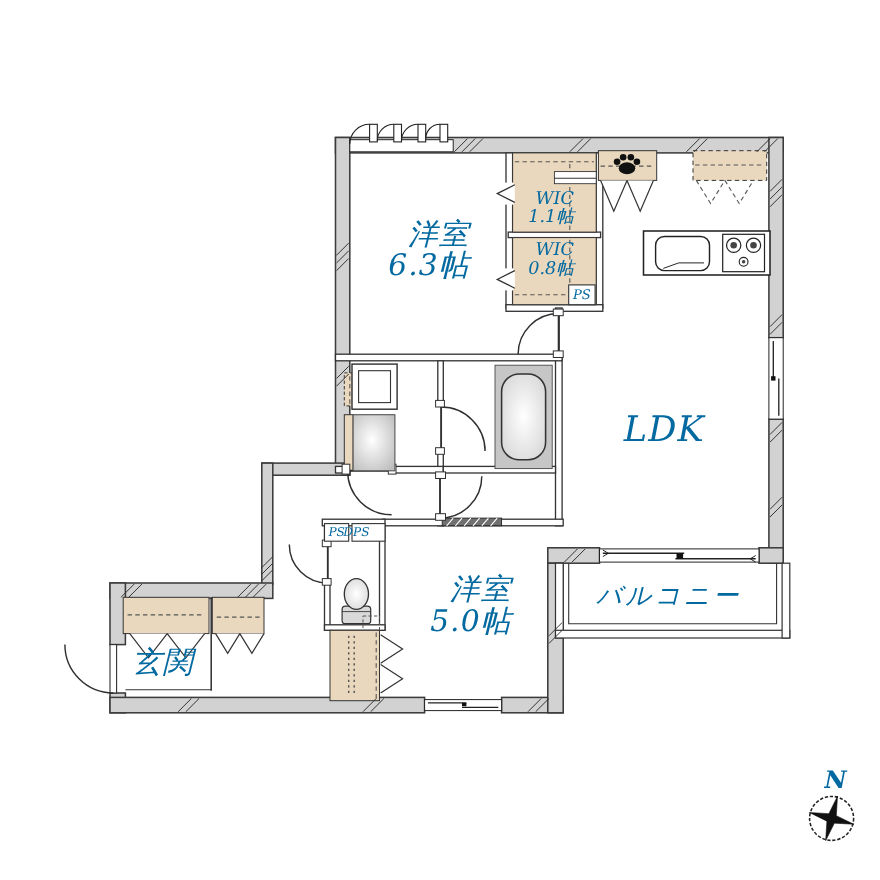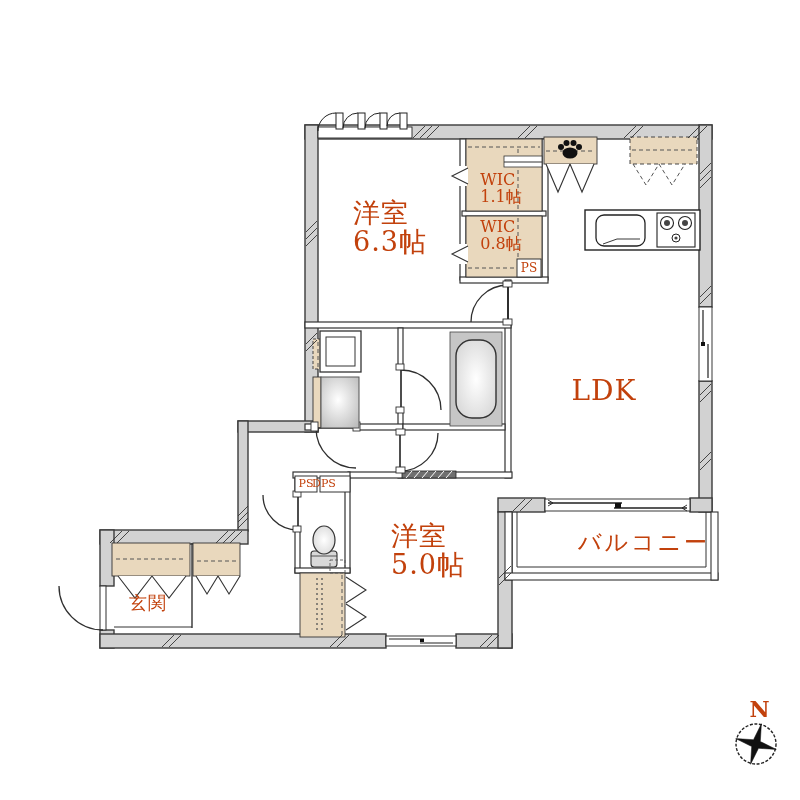--- a/index.html
+++ b/index.html
@@ -1,20 +1,20 @@
 <!DOCTYPE html>
 <html><head>
 <meta charset="utf-8">
 <style>
   html,body{margin:0;padding:0;background:#fff;}
   .plan{position:relative;width:800px;height:800px;background:#ffffff;overflow:hidden;
         font-family:"DejaVu Serif",serif;}
   .plan svg{position:absolute;left:0;top:0;}
-  .lbl{position:absolute;transform:translate(-50%,-50%);color:#c2410c;
-       text-align:left;line-height:1.06;white-space:nowrap;letter-spacing:1px;}
+  .lbl{position:absolute;transform:translate(-50%,-50%);font-style:italic;color:#0369a1;
+       text-align:right;line-height:1.06;white-space:nowrap;letter-spacing:1px;}
 </style>
 </head>
 <body>
 
 <div class="plan">
 <svg width="800" height="800" viewBox="0 0 800 800">
   <defs>
     <radialGradient id="gfx" cx="45%" cy="45%" r="70%">
       <stop offset="0%" stop-color="#ffffff"></stop>
           <stop offset="100%" stop-color="#bdbdbd"></stop>
@@ -279,31 +279,31 @@
   <span>WIC</span><br>
   <span>1.1帖</span>
 </div>
 <div class="lbl" style="left:501px;top:236px;font-size:16px;letter-spacing:0;">
   <span>WIC</span><br>
   <span>0.8帖</span>
 </div>
 <div class="lbl" style="left:529px;top:268px;font-size:12px;letter-spacing:0;">
   <span>PS</span>
 </div>
-<div class="lbl" style="left:604px;top:391px;font-size:28px;">
+<div class="lbl" style="left:604px;top:391px;font-size:32px;">
   <span>LDK</span><br>
 </div>
 <div class="lbl" style="left:428px;top:551px;font-size:27px;">
   <span>洋室</span><br>
   <span>5.0帖</span>
 </div>
-<div class="lbl" style="left:644px;top:542px;font-size:23px;letter-spacing:3px;">
+<div class="lbl" style="left:608px;top:542px;font-size:23px;letter-spacing:3px;">
   <span>バルコニー</span>
 </div>
-<div class="lbl" style="left:148px;top:603px;font-size:18px;">
+<div class="lbl" style="left:148px;top:603px;font-size:27px;">
   <span>玄関</span>
 </div>
 <div class="lbl" style="left:306px;top:484px;font-size:11px;letter-spacing:0;">
   <span>PS</span>
 </div>
 <div class="lbl" style="left:324px;top:484px;font-size:11px;letter-spacing:0;">
   <span>DPS</span>
 </div>
 <div class="lbl" style="left:760px;top:710px;font-size:22px;font-weight:bold;">
   <span>N</span>

